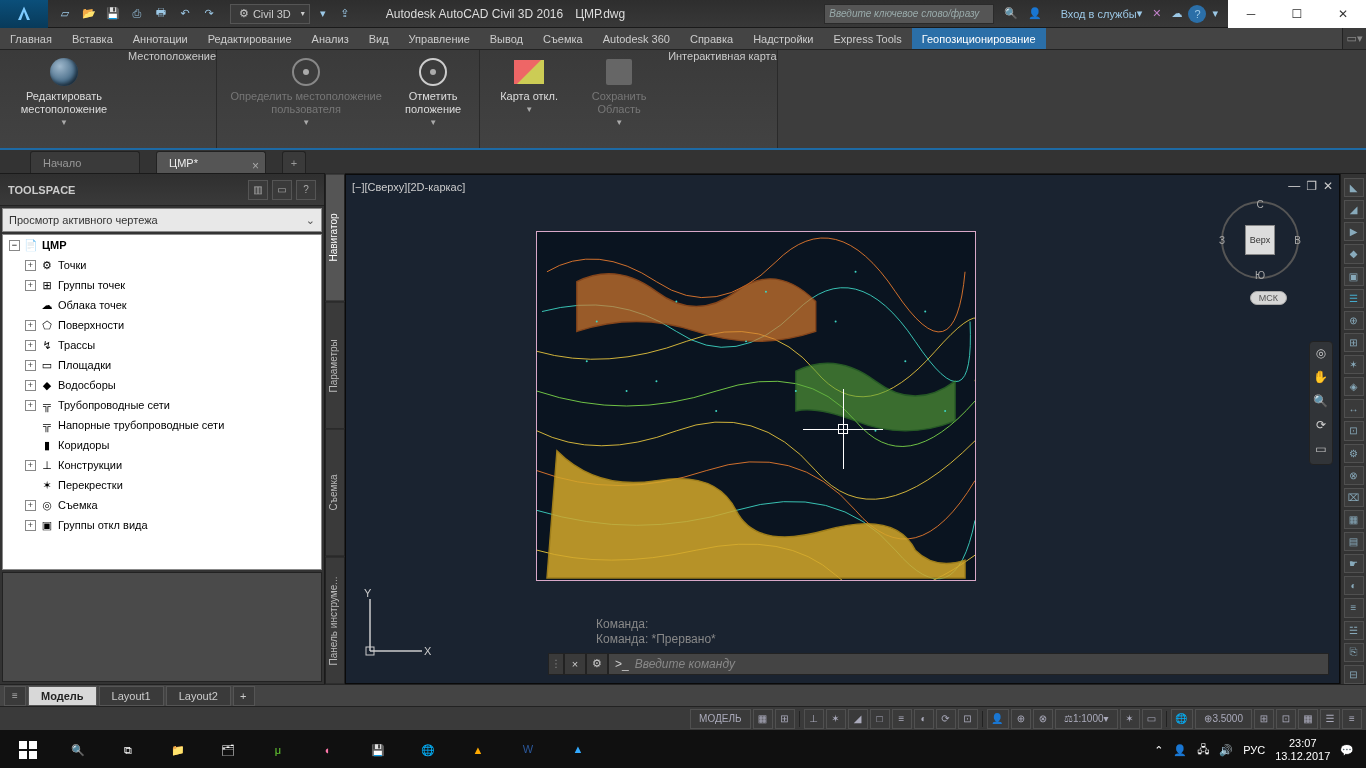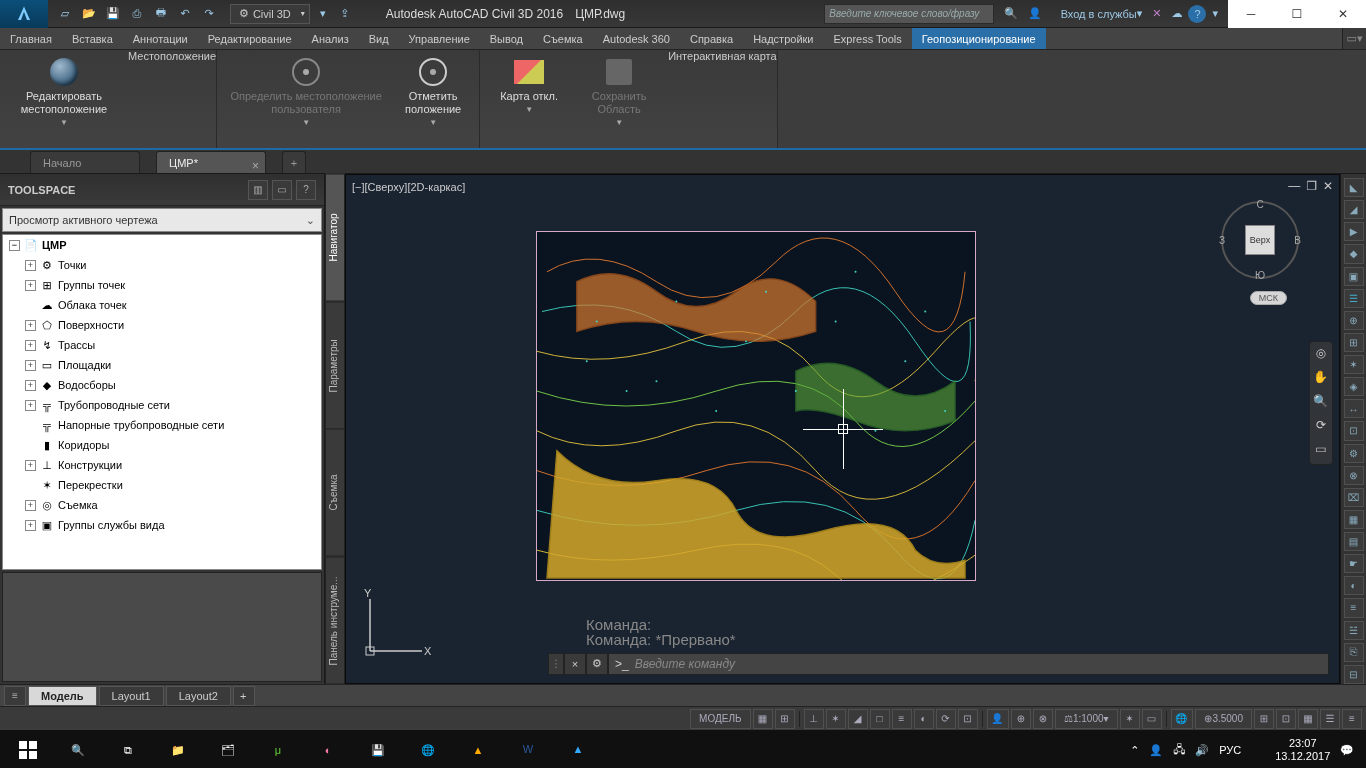--- a/index.html
+++ b/index.html
@@ -101,21 +101,21 @@
 
 .crosshair { position:absolute; left:50%; top:50%; width:80px; height:80px; transform:translate(-50%,-50%); pointer-events:none; }
 .crosshair::before,.crosshair::after { content:""; position:absolute; background:#fff; }
 .crosshair::before { left:50%; top:0; bottom:0; width:1px; }
 .crosshair::after { top:50%; left:0; right:0; height:1px; }
 .crosshair .pb { position:absolute; left:50%; top:50%; width:10px; height:10px; border:1px solid #fff; transform:translate(-50%,-50%); }
 
 .ucs { position:absolute; left:14px; bottom:18px; color:#ccc; font-size:11px; }
 .ucs svg { overflow:visible; }
 
-.cmd-history { position:absolute; left:240px; bottom:36px; color:#888; font-size:15px; line-height:15px; }
+.cmd-history { position:absolute; left:250px; bottom:36px; color:#888; font-size:12px; line-height:15px; }
 .cmd-line { position:absolute; left:202px; bottom:8px; right:10px; height:22px; display:flex; align-items:center; }
 .cmd-handle { width:16px; height:22px; background:#3a3a3a; border:1px solid #222; color:#888; text-align:center; line-height:20px; font-size:10px; }
 .cmd-x { width:22px; height:22px; background:#3a3a3a; border:1px solid #222; color:#ccc; text-align:center; line-height:20px; }
 .cmd-cfg { width:22px; height:22px; background:#3a3a3a; border:1px solid #222; color:#ccc; text-align:center; line-height:18px; }
 .cmd-input { flex:1; height:22px; background:#444; border:1px solid #222; display:flex; align-items:center; padding:0 6px; gap:6px; }
 .cmd-input .prompt { color:#ccc; font-size:12px; }
 .cmd-input .ph { color:#888; font-style:italic; font-size:12px; }
 
 .right-tools { width:26px; background:#333; border-left:1px solid #1a1a1a; display:flex; flex-direction:column; align-items:center; padding-top:4px; gap:3px; }
 .rt-btn { width:20px; height:20px; background:#3a3a3a; border:1px solid #505050; color:#8ab; display:flex; align-items:center; justify-content:center; font-size:10px; cursor:pointer; }
@@ -131,21 +131,21 @@
 .sb-btn { height:20px; min-width:20px; padding:0 4px; background:#3a3a3a; border:1px solid #505050; display:flex; align-items:center; justify-content:center; font-size:10px; cursor:pointer; color:#aab; }
 .sb-btn.wide { padding:0 8px; }
 .sb-sep { width:1px; height:16px; background:#222; margin:0 2px; }
 
 
 .win-taskbar { height:40px; background:#101010; display:flex; align-items:center; padding:0 4px; gap:2px; }
 .tb-btn { width:48px; height:40px; display:flex; align-items:center; justify-content:center; color:#fff; cursor:pointer; }
 .tb-btn.active { border-bottom:2px solid #76b9ed; }
 .tb-spacer { flex:1; }
 .tb-tray { display:flex; align-items:center; gap:10px; color:#fff; font-size:11px; padding:0 8px; }
-.tb-clock { text-align:center; line-height:13px; font-size:11px;margin-left:24px; }
+.tb-clock { text-align:center; line-height:13px; font-size:11px; }
 </style>
 </head>
 <body>
 
 <div class="title-bar">
   <div class="app-logo">
     <svg viewBox="0 0 24 24">
         <path d="M4 20 L12 2 L20 20 L16 20 L12 9 L8 20 Z" fill="#7ecbff"></path>
       </svg>
   </div>
@@ -345,21 +345,21 @@
           <span>Перекрестки</span>
         </div>
       <div class="tree-row child">
           <span class="exp">+</span>
           <span class="ic">◎</span>
           <span>Съемка</span>
         </div>
       <div class="tree-row child">
           <span class="exp">+</span>
           <span class="ic">▣</span>
-          <span>Группы службы вида</span>
+          <span>Группы откл вида</span>
         </div>
     </div>
     <div class="preview"></div>
   </div>
 
   <div class="vert-tabs">
     <div class="vtab active">Навигатор</div>
     <div class="vtab">Параметры</div>
     <div class="vtab">Съемка</div>
     <div class="vtab">Панель инструме...</div>

